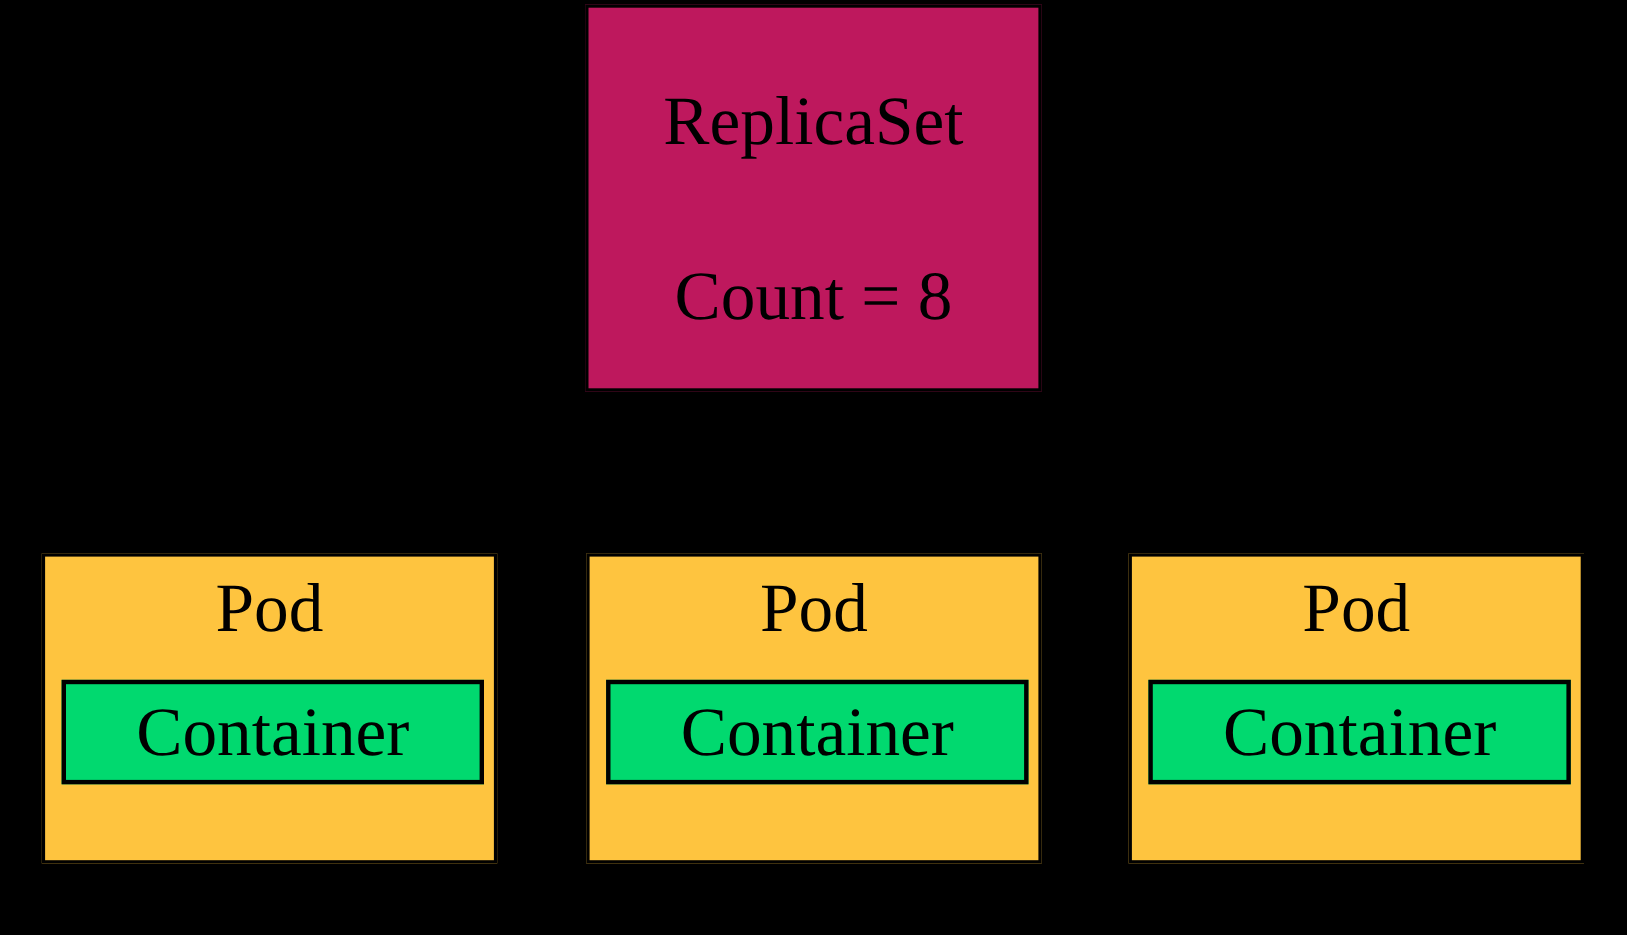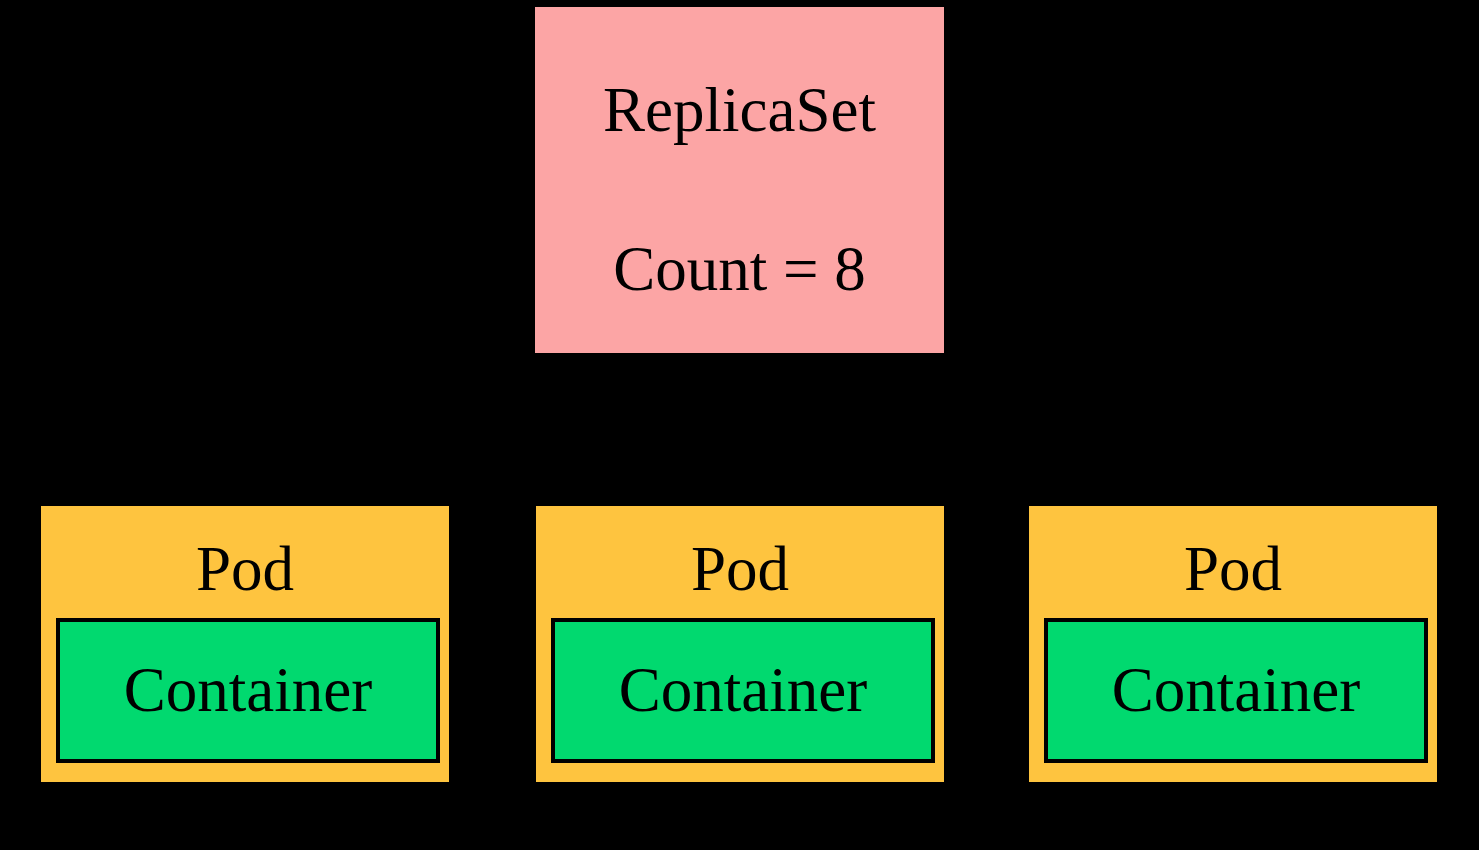--- a/index.html
+++ b/index.html
@@ -41,46 +41,46 @@
   .pod {
     top: 503px;
     width: 414px;
     height: 282px;
     background: #FEC43F;
     display: flex;
     flex-direction: column;
     align-items: center;
   }
   .pod-label {
-    margin-top: 32px;
+    margin-top: 16px;
   }
   .container-box {
     position: absolute;
     left: 15px;
     top: 112px;
     width: 384px;
-    height: 145px;
+    height: 95px;
     box-sizing: border-box;
     border: 4px solid #000000;
     background: #01D96F;
     display: flex;
     align-items: center;
     justify-content: center;
     text-align: center;
   }
   .pod-1 { left: 38px; }
   .pod-2 { left: 533px; }
   .pod-3 { left: 1026px; }
 </style>
 </head>
 <body>
 
 <div class="canvas">
 
-  <div class="box replicaset" style="background-color: #fca5a5;">
+  <div class="box replicaset" style="background-color: #be185d;">
     <div class="label">ReplicaSet</div>
     <div class="label">Count = 8</div>
   </div>
 
   <div class="box pod pod-1" style="background-color: rgb(254, 196, 63);">
     <div class="label pod-label">Pod</div>
     <div class="container-box" style="background-color: rgb(1, 217, 111);">
       <div class="label">Container</div>
     </div>
   </div>

